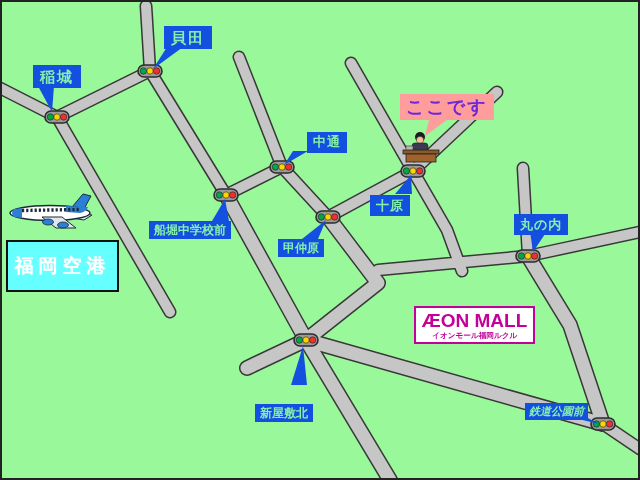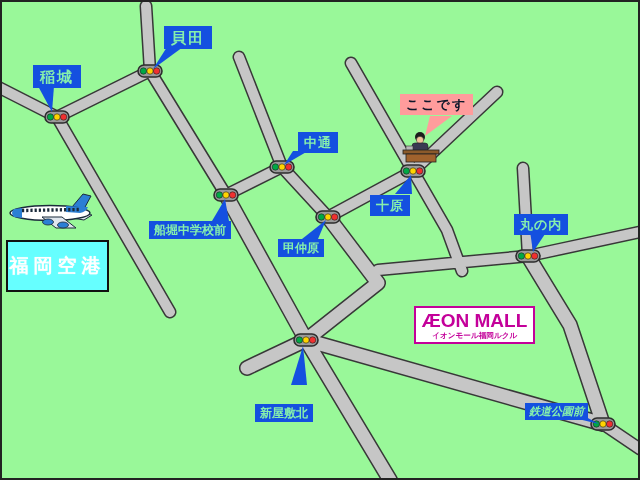--- a/index.html
+++ b/index.html
@@ -23,26 +23,26 @@
     padding:4px 6px;
     white-space:nowrap;
     letter-spacing:1px;
     z-index:5;
   }
   .callout.small{font-size:11px;padding:3px 4px;letter-spacing:0;font-style:italic;}
   .callout.mid{font-size:12px;padding:3px 5px;letter-spacing:0;}
   .callout.big{font-size:15px;padding:4px 7px;letter-spacing:2px;}
   .callout.pink{
     background:#ff9c9c;
-    color:#0f172a;
-    font-size:13px;
+    color:#6d28d9;
+    font-size:18px;
     letter-spacing:2px;
   }
   #airport-box{
-    position:absolute;left:4px;top:238px;width:103px;height:52px;
+    position:absolute;left:4px;top:238px;width:113px;height:52px;
     background:#66ffff;border:2px solid #111;box-sizing:border-box;
     display:flex;align-items:center;justify-content:center;
     z-index:5;
   }
   #airport-box .t{
     color:#ffffff;font-size:19px;font-weight:bold;letter-spacing:5px;
     text-shadow:0 0 1px #bff;white-space:nowrap;
   }
   #aeon-box{
     position:absolute;left:412px;top:304px;width:121px;height:38px;
@@ -136,21 +136,21 @@
       <path d="M58,12 L80,13 Q78,18 72,19 L58,18 Z" fill="#2b7fd4"></path>
       <line x1="14" y1="16.5" x2="72" y2="15.5" stroke="#1a2a3a" stroke-width="3.4" stroke-dasharray="2.2,2"></line>
       <polygon points="34,23 54,23 68,34 48,34" fill="#dfe6ee" stroke="#1a2a3a" stroke-width="1"></polygon>
       <ellipse cx="40" cy="28" rx="5.5" ry="3" fill="#2b7fd4" stroke="#1a2a3a" stroke-width=".8"></ellipse>
       <ellipse cx="55" cy="31" rx="5.5" ry="3" fill="#2b7fd4" stroke="#1a2a3a" stroke-width=".8"></ellipse>
     </g>
   </svg>
 
   <div class="callout big" style="left:31px;top:63px;">稲城</div>
   <div class="callout big" style="left:162px;top:24px;">貝田</div>
-  <div class="callout" style="left:296px;top:130px;">中通</div>
+  <div class="callout" style="left:305px;top:130px;font-family:Liberation Mono, monospace;">中通</div>
   <div class="callout mid" style="left:147px;top:219px;">船堀中学校前</div>
   <div class="callout mid" style="left:276px;top:237px;">甲仲原</div>
   <div class="callout" style="left:368px;top:193px;text-align:center;">十原</div>
   <div class="callout" style="left:512px;top:212px;">丸の内</div>
   <div class="callout mid" style="left:253px;top:402px;">新屋敷北</div>
   <div class="callout small" style="left:523px;top:401px;">鉄道公園前</div>
   <div class="callout pink" style="left:398px;top:92px;">ここです</div>
 
   <div id="airport-box">
     <span class="t">福岡空港</span>

